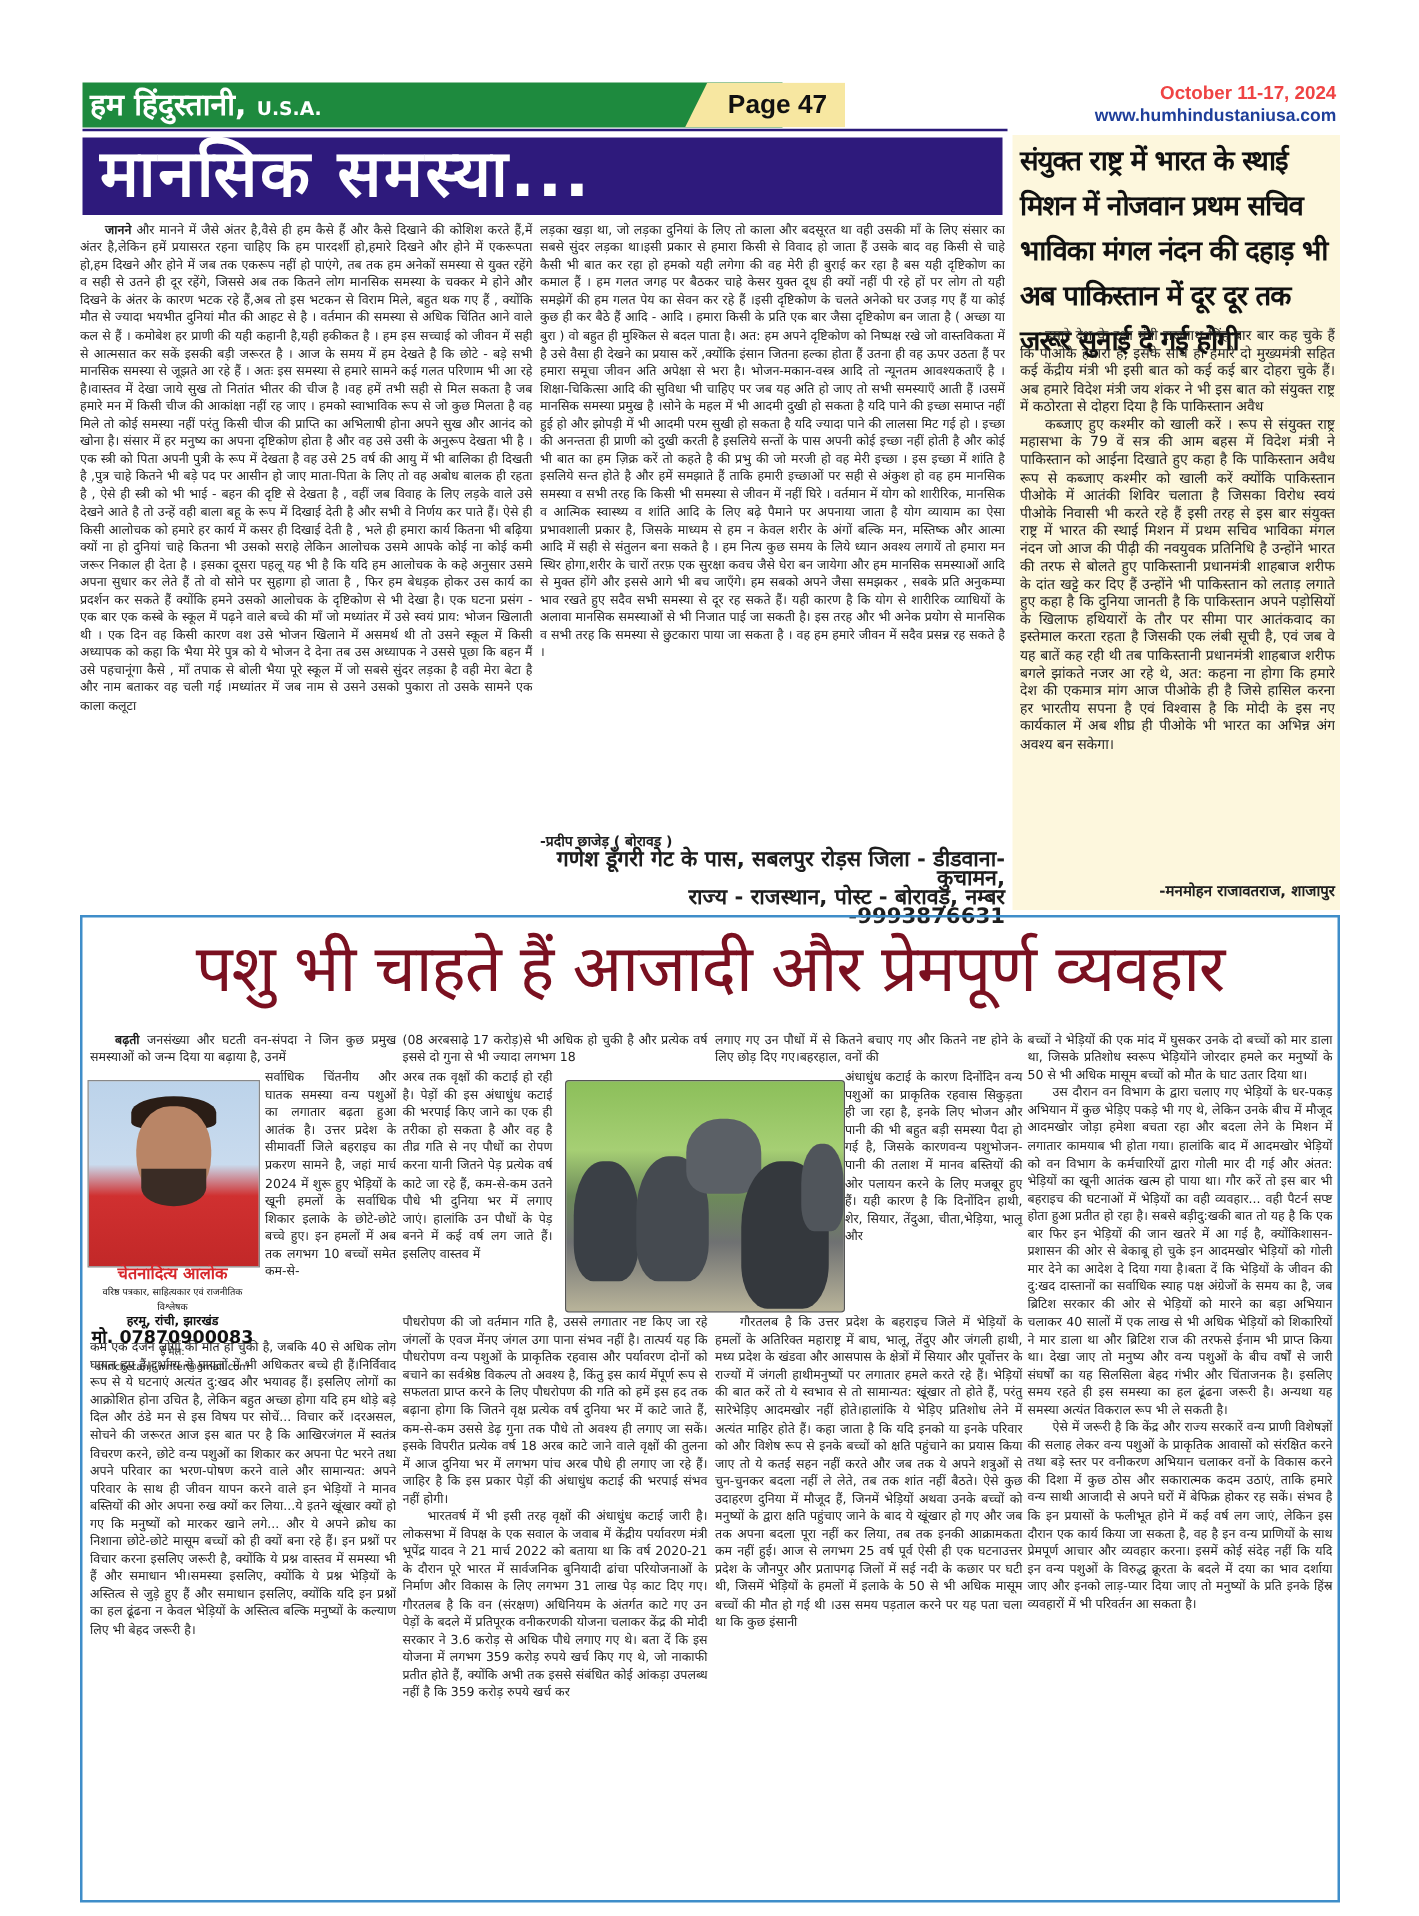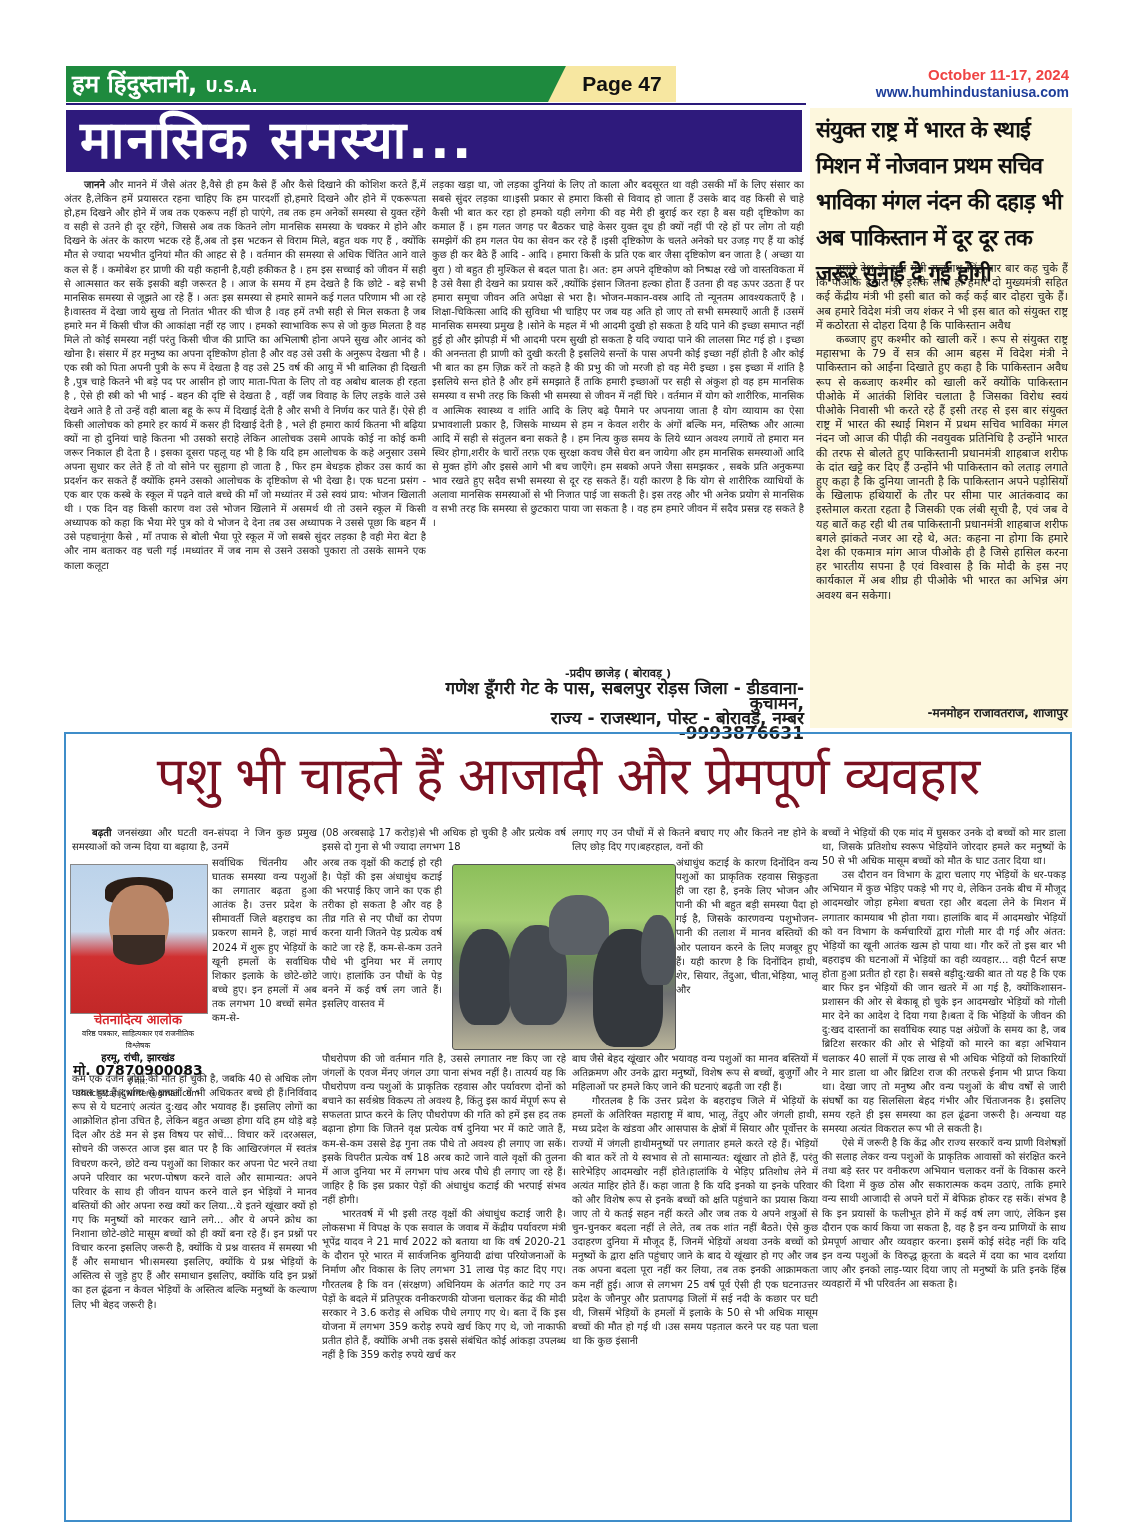--- a/index.html
+++ b/index.html
@@ -15,21 +15,21 @@
   #mast-date{right:66px;top:66px;color:#ef4444;font-weight:bold;font-size:15px;font-family:"Liberation Sans",sans-serif;text-align:right;}
   #mast-url{right:66px;top:84px;color:#1f3f9a;font-weight:bold;font-size:14px;font-family:"Liberation Sans",sans-serif;text-align:right;}
   
   #s1-banner{left:66px;top:110px;width:736px;height:62px;background:#2e1a7c;}
   #s1-headline{left:80px;top:106px;height:68px;line-height:68px;color:#fff;font-weight:bold;font-size:52px;letter-spacing:2px;font-family:"DejaVu Sans",sans-serif;}
   .col{position:absolute;font-size:10px;line-height:14.1px;text-align:justify;font-family:"DejaVu Sans",sans-serif;color:#1e1e1e;overflow:hidden;}
   .col p{margin:0;text-indent:20px;}
   .col b{font-weight:bold;}
   #s1-col1{left:64px;top:178px;width:362px;height:542px;}
   #s1-col2{left:432px;top:178px;width:372px;height:488px;}
-  #s1-sign{left:432px;top:666px;width:372px;font-size:11.2px;line-height:15px;text-align:center;font-weight:bold;color:#1e1e1e;}
+  #s1-sign{left:432px;top:666px;width:372px;font-size:11.2px;line-height:15px;text-align:left;font-weight:bold;color:#1e1e1e;}
   #s1-addr{left:432px;top:681px;width:372px;font-size:17px;line-height:15px;text-align:right;font-weight:bold;color:#1e1e1e;}
   
   #side{left:810px;top:108px;width:262px;height:620px;background:#fdf7dd;}
   #side-headline{left:816px;top:112px;width:252px;font-weight:bold;font-size:22px;line-height:36px;color:#111;font-family:"DejaVu Sans",sans-serif;letter-spacing:-0.8px;}
   #side-body{left:816px;top:262px;width:252px;height:428px;font-size:11.2px;line-height:14.2px;}
   #side-sign{left:816px;top:704px;width:252px;text-align:right;font-weight:bold;font-size:12px;color:#1e1e1e;}
   
   #s2-frame{left:64px;top:732px;width:1008px;height:790px;border:2px solid #3f8dc9;box-sizing:border-box;}
   #s2-headline{left:66px;top:740px;width:1004px;text-align:center;color:#7a1020;font-weight:normal;font-size:52px;line-height:72px;letter-spacing:-1px;font-family:"DejaVu Sans",sans-serif;}
   #s2-photo{left:70px;top:864px;width:136px;height:148px;background:linear-gradient(#bcd3ea 0%,#c9dbee 45%,#d03030 62%,#c22828 100%);border:1px solid #888;}
@@ -129,21 +129,20 @@
   <div class="buf" style="left:188px;top:50px;width:34px;height:70px;background:#50555b"></div>
 </div>
 
 <div class="col" id="s2-c3-top">
     <p style="text-indent:0">लगाए गए उन पौधों में से कितने बचाए गए और कितने नष्ट होने के लिए छोड़ दिए गए।बहरहाल, वनों की</p>
   </div>
 <div class="col" id="s2-c3-right">
     <p style="text-indent:0">अंधाधुंध कटाई के कारण दिनोंदिन वन्य पशुओं का प्राकृतिक रहवास सिकुड़ता ही जा रहा है, इनके लिए भोजन और पानी की भी बहुत बड़ी समस्या पैदा हो गई है, जिसके कारणवन्य पशुभोजन-पानी की तलाश में मानव बस्तियों की ओर पलायन करने के लिए मजबूर हुए हैं। यही कारण है कि दिनोंदिन हाथी, शेर, सियार, तेंदुआ, चीता,भेड़िया, भालू और</p>
   </div>
 <div class="col" id="s2-c3-rest">
-  <p style="text-indent:0">बाघ जैसे बेहद खूंखार और भयावह वन्य पशुओं का मानव बस्तियों में अतिक्रमण और उनके द्वारा मनुष्यों, विशेष रूप से बच्चों, बुजुर्गों और महिलाओं पर हमले किए जाने की घटनाएं बढ़ती जा रही हैं।</p>
   <p>गौरतलब है कि उत्तर प्रदेश के बहराइच जिले में भेड़ियों के हमलों के अतिरिक्त महाराष्ट्र में बाघ, भालू, तेंदुए और जंगली हाथी, मध्य प्रदेश के खंडवा और आसपास के क्षेत्रों में सियार और पूर्वोत्तर के राज्यों में जंगली हाथीमनुष्यों पर लगातार हमले करते रहे हैं। भेड़ियों की बात करें तो ये स्वभाव से तो सामान्यत: खूंखार तो होते हैं, परंतु सारेभेड़िए आदमखोर नहीं होते।हालांकि ये भेड़िए प्रतिशोध लेने में अत्यंत माहिर होते हैं। कहा जाता है कि यदि इनको या इनके परिवार को और विशेष रूप से इनके बच्चों को क्षति पहुंचाने का प्रयास किया जाए तो ये कतई सहन नहीं करते और जब तक ये अपने शत्रुओं से चुन-चुनकर बदला नहीं ले लेते, तब तक शांत नहीं बैठते। ऐसे कुछ उदाहरण दुनिया में मौजूद हैं, जिनमें भेड़ियों अथवा उनके बच्चों को मनुष्यों के द्वारा क्षति पहुंचाए जाने के बाद ये खूंखार हो गए और जब तक अपना बदला पूरा नहीं कर लिया, तब तक इनकी आक्रामकता कम नहीं हुई। आज से लगभग 25 वर्ष पूर्व ऐसी ही एक घटनाउत्तर प्रदेश के जौनपुर और प्रतापगढ़ जिलों में सई नदी के कछार पर घटी थी, जिसमें भेड़ियों के हमलों में इलाके के 50 से भी अधिक मासूम बच्चों की मौत हो गई थी ।उस समय पड़ताल करने पर यह पता चला था कि कुछ इंसानी</p>
 </div>
 
 <div class="col" id="s2-c4">
   <p style="text-indent:0">बच्चों ने भेड़ियों की एक मांद में घुसकर उनके दो बच्चों को मार डाला था, जिसके प्रतिशोध स्वरूप भेड़ियोंने जोरदार हमले कर मनुष्यों के 50 से भी अधिक मासूम बच्चों को मौत के घाट उतार दिया था।</p>
   <p>उस दौरान वन विभाग के द्वारा चलाए गए भेड़ियों के धर-पकड़ अभियान में कुछ भेड़िए पकड़े भी गए थे, लेकिन उनके बीच में मौजूद आदमखोर जोड़ा हमेशा बचता रहा और बदला लेने के मिशन में लगातार कामयाब भी होता गया। हालांकि बाद में आदमखोर भेड़ियों को वन विभाग के कर्मचारियों द्वारा गोली मार दी गई और अंतत: भेड़ियों का खूनी आतंक खत्म हो पाया था। गौर करें तो इस बार भी बहराइच की घटनाओं में भेड़ियों का वही व्यवहार... वही पैटर्न सप्ष्ट होता हुआ प्रतीत हो रहा है। सबसे बड़ीदु:खकी बात तो यह है कि एक बार फिर इन भेड़ियों की जान खतरे में आ गई है, क्योंकिशासन-प्रशासन की ओर से बेकाबू हो चुके इन आदमखोर भेड़ियों को गोली मार देने का आदेश दे दिया गया है।बता दें कि भेड़ियों के जीवन की दु:खद दास्तानों का सर्वाधिक स्याह पक्ष अंग्रेजों के समय का है, जब ब्रिटिश सरकार की ओर से भेड़ियों को मारने का बड़ा अभियान चलाकर 40 सालों में एक लाख से भी अधिक भेड़ियों को शिकारियों ने मार डाला था और ब्रिटिश राज की तरफसे ईनाम भी प्राप्त किया था। देखा जाए तो मनुष्य और वन्य पशुओं के बीच वर्षों से जारी संघर्षों का यह सिलसिला बेहद गंभीर और चिंताजनक है। इसलिए समय रहते ही इस समस्या का हल ढूंढना जरूरी है। अन्यथा यह समस्या अत्यंत विकराल रूप भी ले सकती है।</p>
   <p>ऐसे में जरूरी है कि केंद्र और राज्य सरकारें वन्य प्राणी विशेषज्ञों की सलाह लेकर वन्य पशुओं के प्राकृतिक आवासों को संरक्षित करने तथा बड़े स्तर पर वनीकरण अभियान चलाकर वनों के विकास करने की दिशा में कुछ ठोस और सकारात्मक कदम उठाएं, ताकि हमारे वन्य साथी आजादी से अपने घरों में बेफिक्र होकर रह सकें। संभव है कि इन प्रयासों के फलीभूत होने में कई वर्ष लग जाएं, लेकिन इस दौरान एक कार्य किया जा सकता है, वह है इन वन्य प्राणियों के साथ प्रेमपूर्ण आचार और व्यवहार करना। इसमें कोई संदेह नहीं कि यदि इन वन्य पशुओं के विरुद्ध क्रूरता के बदले में दया का भाव दर्शाया जाए और इनको लाड़-प्यार दिया जाए तो मनुष्यों के प्रति इनके हिंस्र व्यवहारों में भी परिवर्तन आ सकता है।</p>
 </div>
 
 </body></html>

